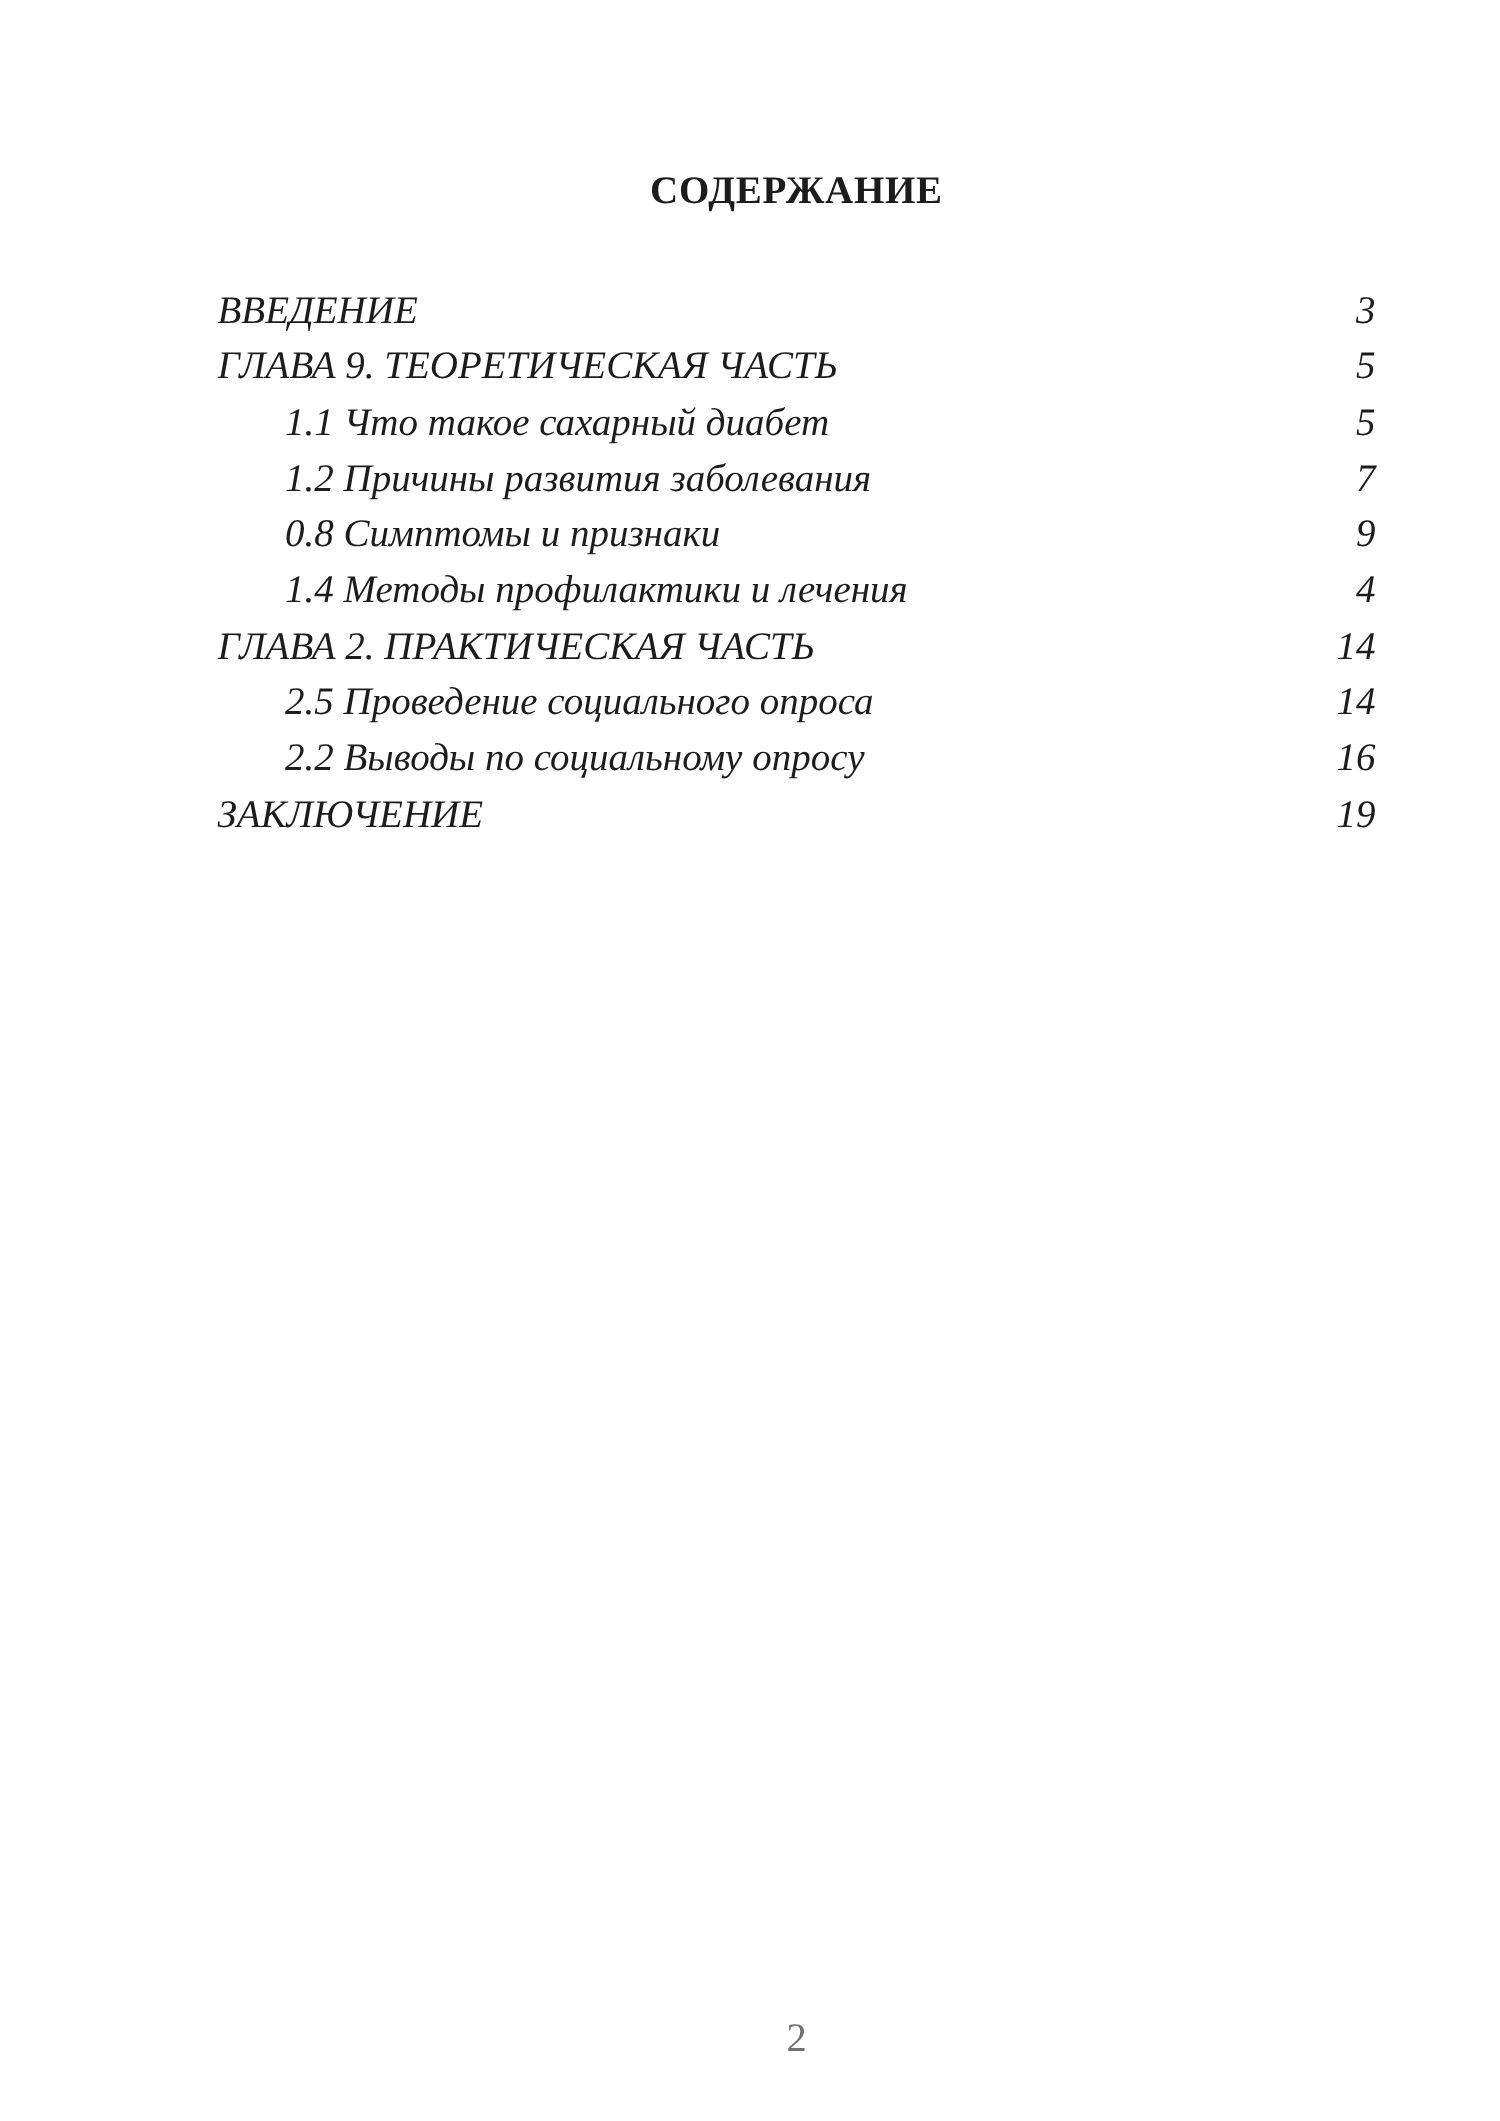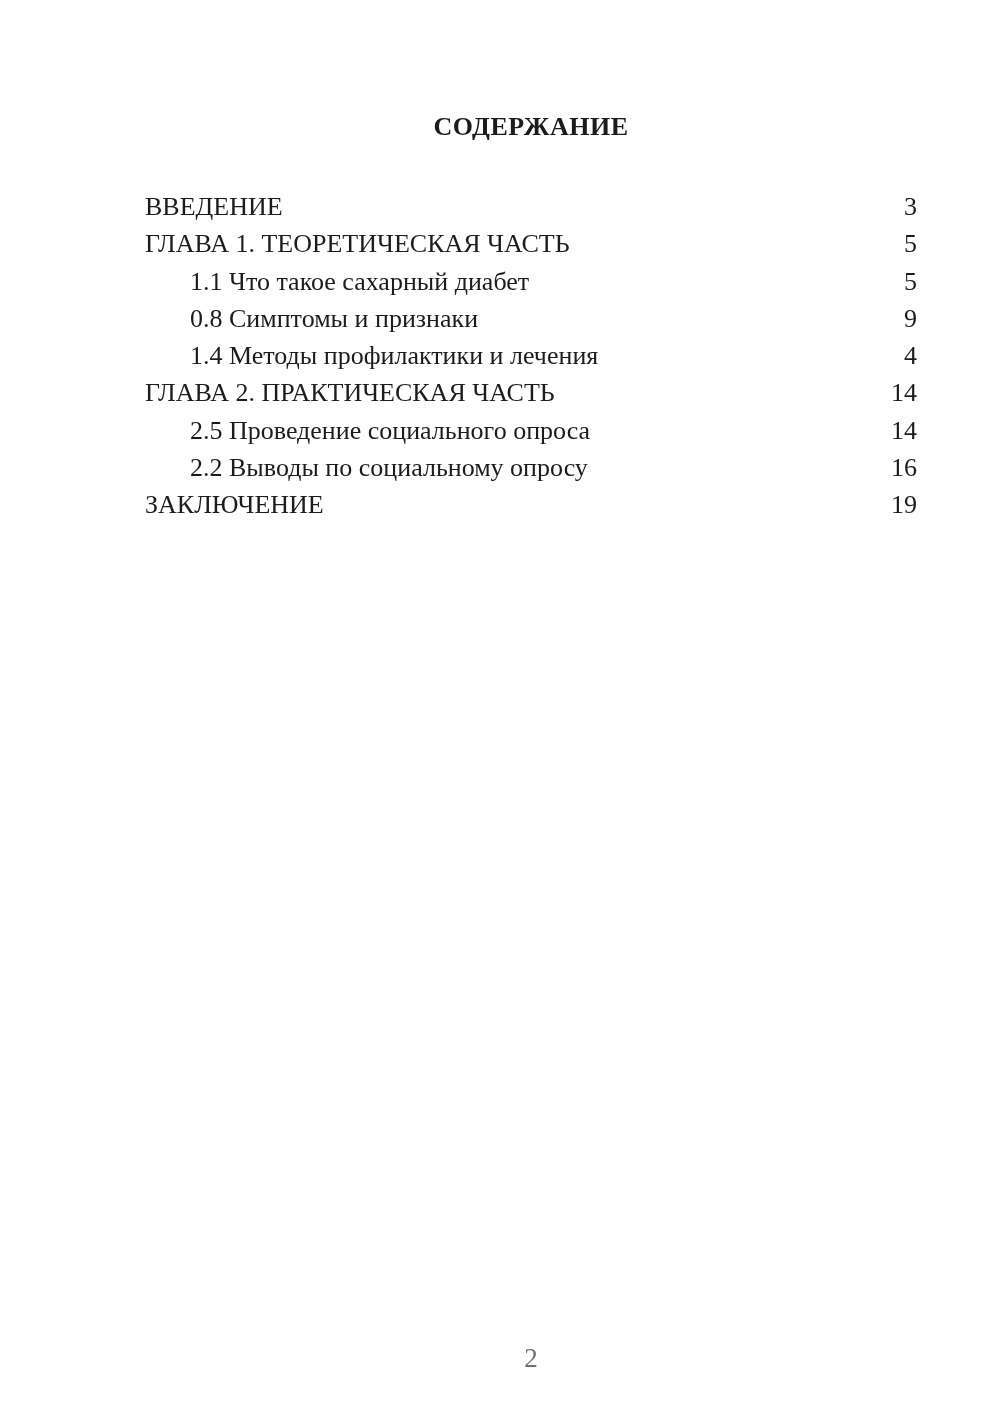--- a/index.html
+++ b/index.html
@@ -41,20 +41,21 @@
     left: 145px;
     width: 772px;
   }
   .toc-row {
     display: flex;
     justify-content: space-between;
     align-items: baseline;
     font-size: 26px;
     line-height: 37.3px;
     white-space: nowrap;
+    font-style: italic;
   }
   .toc-row .toc-label {
     flex: 1 1 auto;
     overflow: hidden;
   }
   .toc-row.level-1 .toc-label {
     padding-left: 45px;
   }
   .toc-row .toc-page {
     flex: 0 0 auto;
@@ -78,26 +79,30 @@
 <div class="page">
 
   <h1 class="doc-title">СОДЕРЖАНИЕ</h1>
 
   <div class="toc">
       <div class="toc-row">
         <span class="toc-label">ВВЕДЕНИЕ</span>
         <span class="toc-page">3</span>
       </div>
       <div class="toc-row">
-        <span class="toc-label">ГЛАВА 1. ТЕОРЕТИЧЕСКАЯ ЧАСТЬ</span>
+        <span class="toc-label">ГЛАВА 9. ТЕОРЕТИЧЕСКАЯ ЧАСТЬ</span>
         <span class="toc-page">5</span>
       </div>
       <div class="toc-row level-1">
         <span class="toc-label">1.1 Что такое сахарный диабет</span>
         <span class="toc-page">5</span>
+      </div>
+      <div class="toc-row level-1">
+        <span class="toc-label">1.2 Причины развития заболевания</span>
+        <span class="toc-page">7</span>
       </div>
       <div class="toc-row level-1">
         <span class="toc-label">0.8 Симптомы и признаки</span>
         <span class="toc-page">9</span>
       </div>
       <div class="toc-row level-1">
         <span class="toc-label">1.4 Методы профилактики и лечения</span>
         <span class="toc-page">4</span>
       </div>
       <div class="toc-row">

